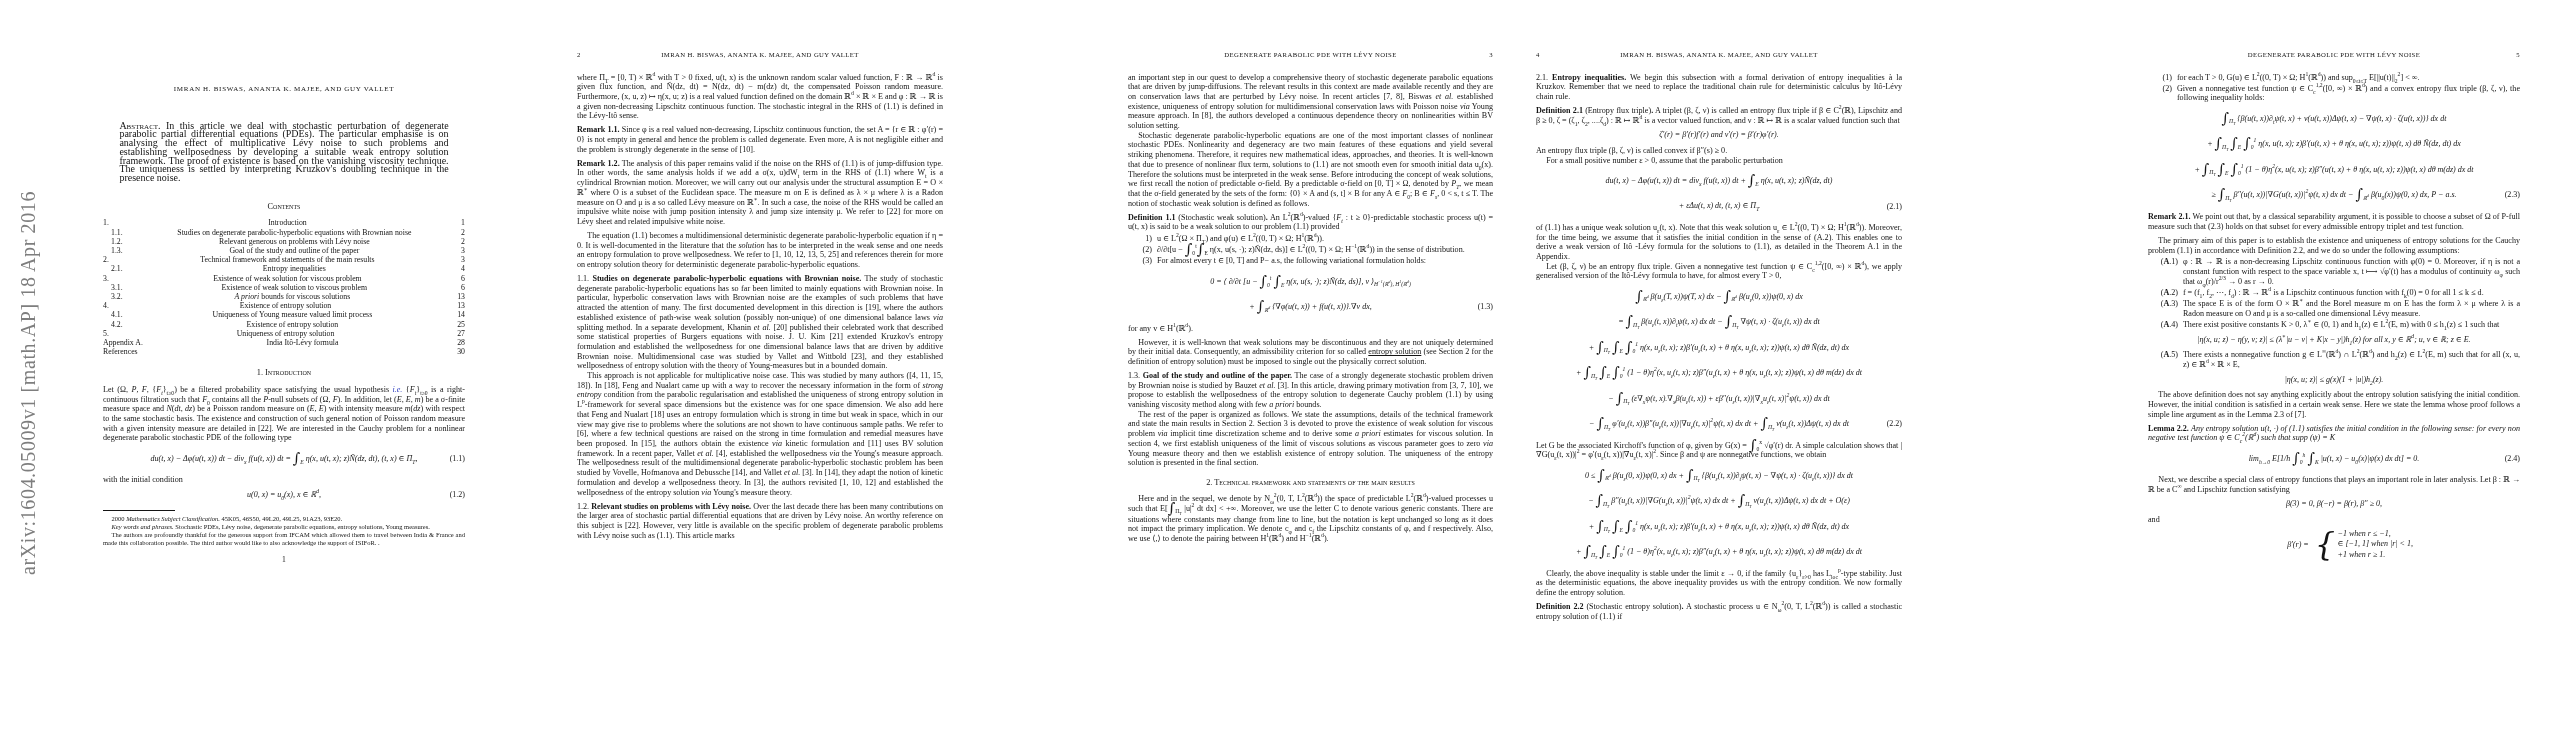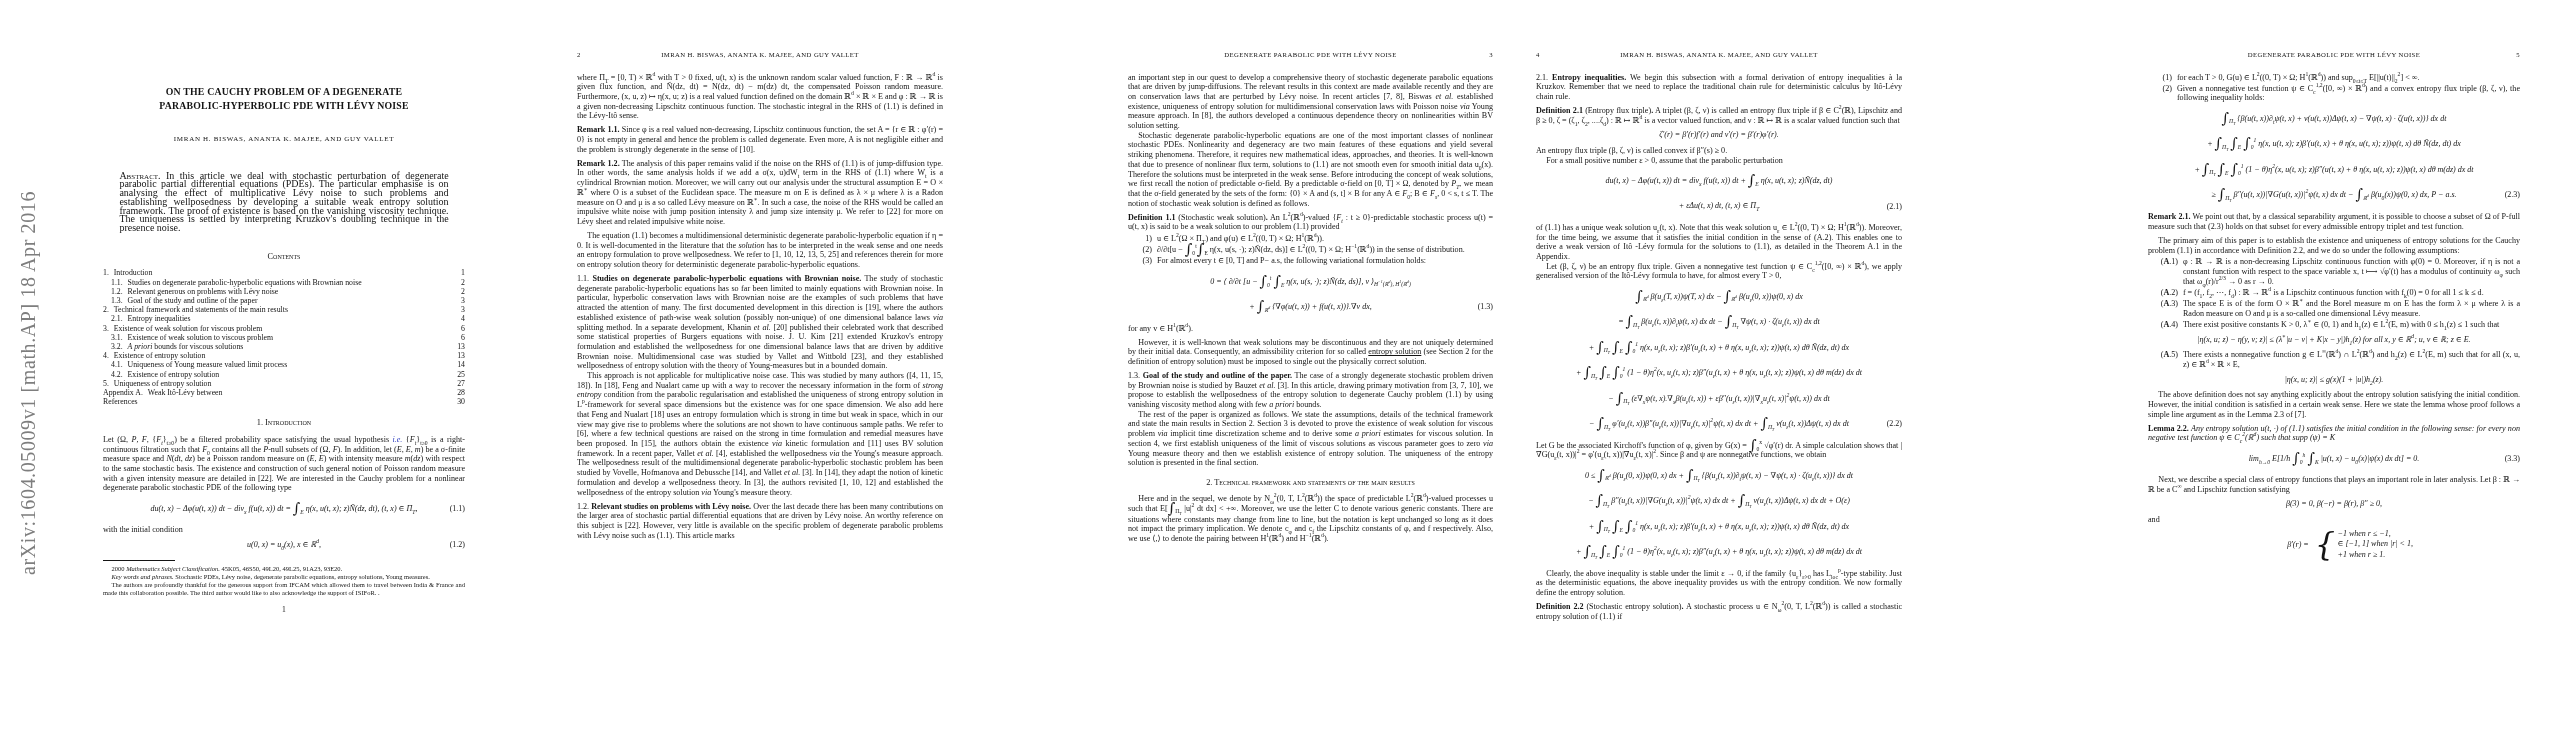--- a/index.html
+++ b/index.html
@@ -28,21 +28,21 @@
            margin-bottom:22px; }
   .authors { text-align:center; font-size:7px; letter-spacing:0.7px; margin-bottom:27px; }
   .abstract { font-size:10px; line-height:8.7px; margin:0 16.4px 19.4px 16.4px; }
   .abstract .sc { font-variant:small-caps; }
   .heading { text-align:center; font-variant:small-caps; font-size:8.3px; margin:9.7px 0 6.7px 0; }
 
   .toc { font-size:7.8px; line-height:9.2px; margin-bottom:12px; }
   .tocrow { display:flex; }
   .tocnum { flex:none; padding-right:4.9px; }
   .ind1 .tocnum { padding-left:8px; }
-  .toclabel { flex:1; text-align:left; }
+  .toclabel { flex:1; text-align:center; }
   .tocpage { flex:none; text-align:right; }
 
   .para { margin:0; text-indent:10.3px; }
   .para.noind { text-indent:0; }
   .para.sp { margin-top:4.3px; }
 
   .display { margin:3px 0 3.6px 0; font-style:italic; font-size:8px; }
   .dline { position:relative; display:flex; align-items:center; justify-content:center;
            min-height:25.5px; padding:0 20.7px; text-align:center; line-height:10.3px; }
   .display.small .dline { min-height:14px; }
@@ -72,21 +72,20 @@
   .blue-link { color:#2b3bc0; font-style:italic; }
   u { text-decoration:underline; }
 </style>
 </head>
 <body>
 
 <div class="canvas">
   <div class="arxiv-stamp">arXiv:1604.05009v1  [math.AP]  18 Apr 2016</div>
   <div id="pages">
       <div class="page-col" id="col1">
-        <div class="title"><span>ON THE CAUCHY PROBLEM OF A DEGENERATE</span><br><span>PARABOLIC-HYPERBOLIC PDE WITH LÉVY NOISE</span></div>
         <div class="authors">IMRAN H. BISWAS, ANANTA K. MAJEE, AND GUY VALLET</div>
         <div class="abstract"><span class="sc">Abstract.</span> In this article we deal with stochastic perturbation of degenerate parabolic partial differential equations (PDEs). The particular emphasise is on analysing the effect of multiplicative Lévy noise to such problems and establishing wellposedness by developing a suitable weak entropy solution framework. The proof of existence is based on the vanishing viscosity technique. The uniqueness is settled by interpreting Kruzkov's doubling technique in the presence noise.</div>
         <div class="heading">Contents</div>
         <div class="toc">
           <div class="tocrow">
             <span class="tocnum">1.</span>
             <span class="toclabel">Introduction</span>
             <span class="tocpage">1</span>
           </div>
           <div class="tocrow ind1">
@@ -144,21 +143,21 @@
             <span class="toclabel">Existence of entropy solution</span>
             <span class="tocpage">25</span>
           </div>
           <div class="tocrow">
             <span class="tocnum">5.</span>
             <span class="toclabel">Uniqueness of entropy solution</span>
             <span class="tocpage">27</span>
           </div>
           <div class="tocrow">
             <span class="tocnum">Appendix A.</span>
-            <span class="toclabel">Weak Itô-Lévy between</span>
+            <span class="toclabel">India Itô-Lévy formula</span>
             <span class="tocpage">28</span>
           </div>
           <div class="tocrow">
             <span class="tocnum">References</span>
             <span class="toclabel"></span>
             <span class="tocpage">30</span>
           </div>
         </div>
         <div class="heading">1. Introduction</div>
         <div class="para noind">Let (Ω, <i>P</i>, <i>F</i>, {<i>F<sub>t</sub></i>}<sub>t≥0</sub>) be a filtered probability space satisfying the usual hypothesis <span class="blue-link">i.e.</span> {<i>F<sub>t</sub></i>}<sub>t≥0</sub> is a right-continuous filtration such that <i>F</i><sub>0</sub> contains all the <i>P</i>-null subsets of (Ω, <i>F</i>). In addition, let (<i>E</i>, <i>E</i>, <i>m</i>) be a σ-finite measure space and <i>N</i>(<i>dt</i>, <i>dz</i>) be a Poisson random measure on (<i>E</i>, <i>E</i>) with intensity measure <i>m</i>(<i>dz</i>) with respect to the same stochastic basis. The existence and construction of such general notion of Poisson random measure with a given intensity measure are detailed in [22]. We are interested in the Cauchy problem for a nonlinear degenerate parabolic stochastic PDE of the following type</div>
@@ -366,21 +365,21 @@
         <div class="display small">
           <div class="dline">
             <span class="dmath">|η(x, u; z)| ≤ g(x)(1 + |u|)h<sub>2</sub>(z).</span>
           </div>
         </div>
         <div class="para">The above definition does not say anything explicitly about the entropy solution satisfying the initial condition. However, the initial condition is satisfied in a certain weak sense. Here we state the lemma whose proof follows a simple line argument as in the Lemma 2.3 of [7].</div>
         <div class="para noind sp"><b>Lemma 2.2.</b> <i>Any entropy solution u(t, ·) of (1.1) satisfies the initial condition in the following sense: for every non negative test function ψ ∈ C<sub>c</sub><sup>2</sup>(ℝ<sup>d</sup>) such that supp (ψ) = K</i></div>
         <div class="display">
           <div class="dline">
             <span class="dmath">lim<sub>h→0</sub> E[1/h <span class="in">∫</span><sub>0</sub><sup>h</sup> <span class="in">∫</span><sub>K</sub> |u(t, x) − u<sub>0</sub>(x)|ψ(x) dx dt] = 0.</span>
-            <span class="dtag">(3.3)</span>
+            <span class="dtag">(2.4)</span>
           </div>
         </div>
         <div class="para">Next, we describe a special class of entropy functions that plays an important role in later analysis. Let β : ℝ → ℝ be a C<sup>∞</sup> and Lipschitz function satisfying</div>
         <div class="display small">
           <div class="dline">
             <span class="dmath">β(3) = 0,   β(−r) = β(r),   β″ ≥ 0,</span>
           </div>
         </div>
         <div class="para noind">and</div>
         <div class="cases">

